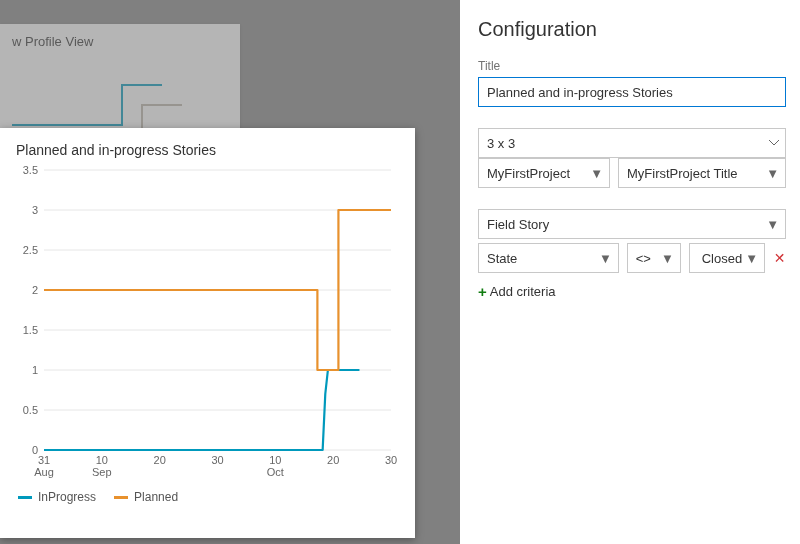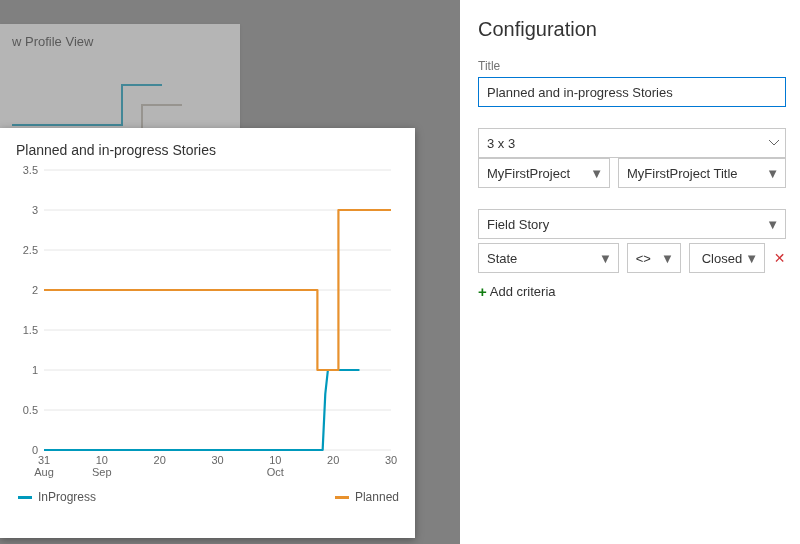--- a/index.html
+++ b/index.html
@@ -22,21 +22,21 @@
 
   
   .preview {
     position: absolute; left: 0; top: 128px; width: 415px; height: 410px;
     background: #fff; box-shadow: 0 2px 8px rgba(0,0,0,0.35);
     padding: 14px 16px 10px 16px;
   }
   .preview-title { font-size: 14px; color: #333; margin-bottom: 6px; }
   .chart-wrap { position: relative; width: 383px; height: 320px; }
   .chart-wrap svg { position: absolute; left: 0; top: 0; }
-  .legend { display: flex; gap: 18px; font-size: 12px; color: #555; margin-top: 6px; padding-left: 2px; justify-content: space-between; }
+  .legend { display: flex; gap: 18px; font-size: 12px; color: #555; margin-top: 6px; padding-left: 2px; }
   .legend-item { display: flex; align-items: center; gap: 6px; }
   .legend-swatch { width: 14px; height: 3px; }
 
   
   .panel {
     position: absolute; right: 0; top: 0; width: 340px; height: 544px;
     background: #fff; padding: 18px 14px 18px 18px;
   }
   .panel-title { font-size: 20px; font-weight: 400; color: #333; margin-bottom: 18px; }
   .field-label { font-size: 12px; color: #737373; margin-top: 14px; margin-bottom: 4px; }

